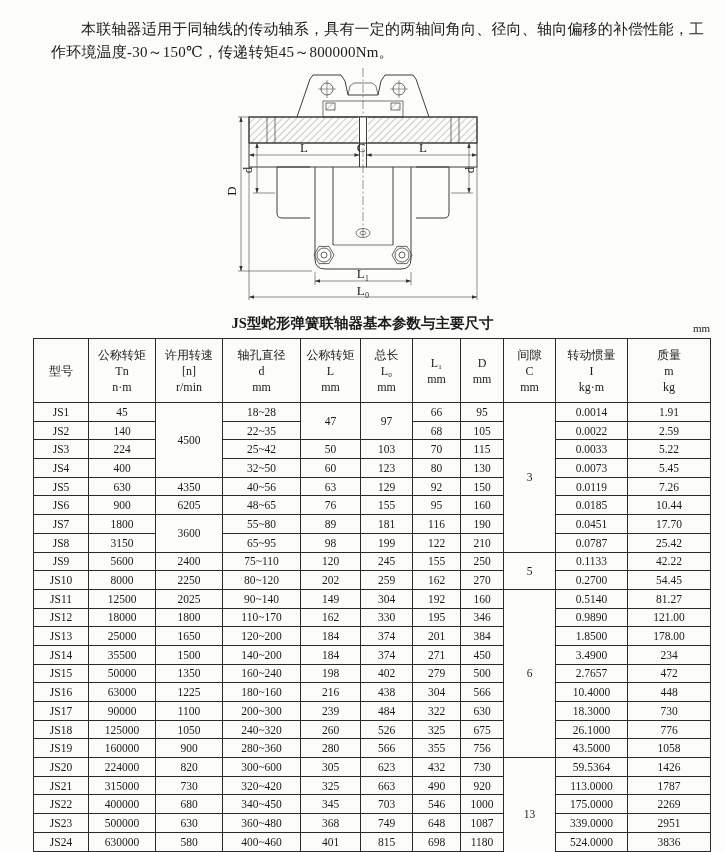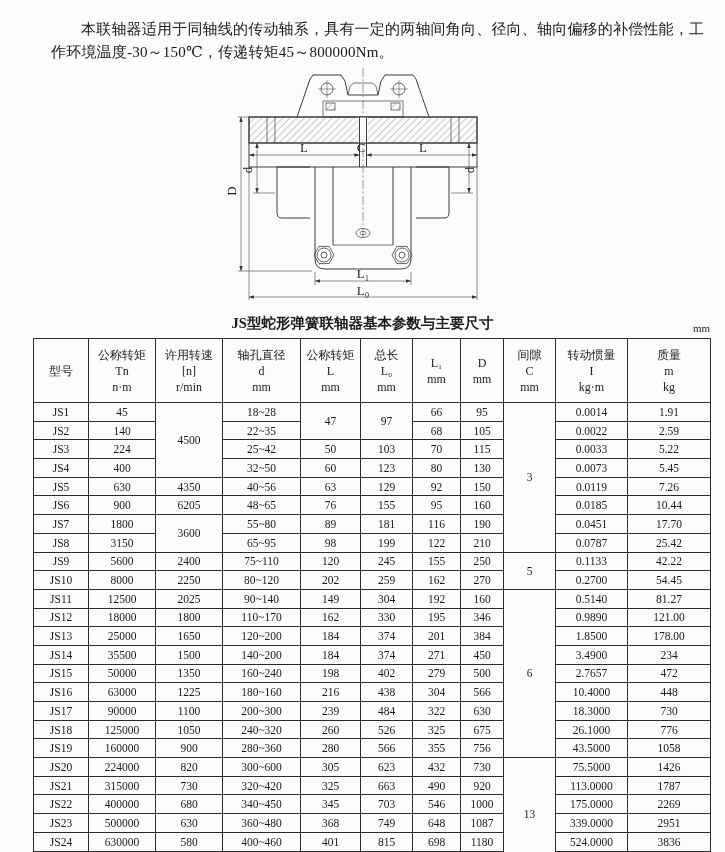--- a/index.html
+++ b/index.html
@@ -471,21 +471,21 @@
         <tr>
           <td>JS20</td>
           <td>224000</td>
           <td>820</td>
           <td>300~600</td>
           <td>305</td>
           <td>623</td>
           <td>432</td>
           <td>730</td>
           <td rowspan="6">13</td>
-          <td>75.5000</td>
+          <td>59.5364</td>
           <td>1426</td>
         </tr>
         <tr>
           <td>JS21</td>
           <td>315000</td>
           <td>730</td>
           <td>320~420</td>
           <td>325</td>
           <td>663</td>
           <td>490</td>

